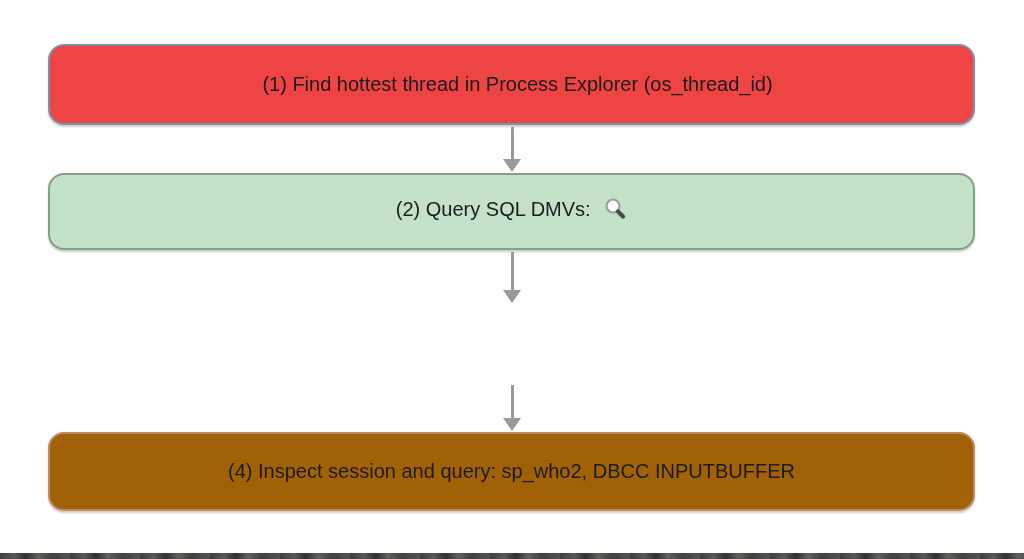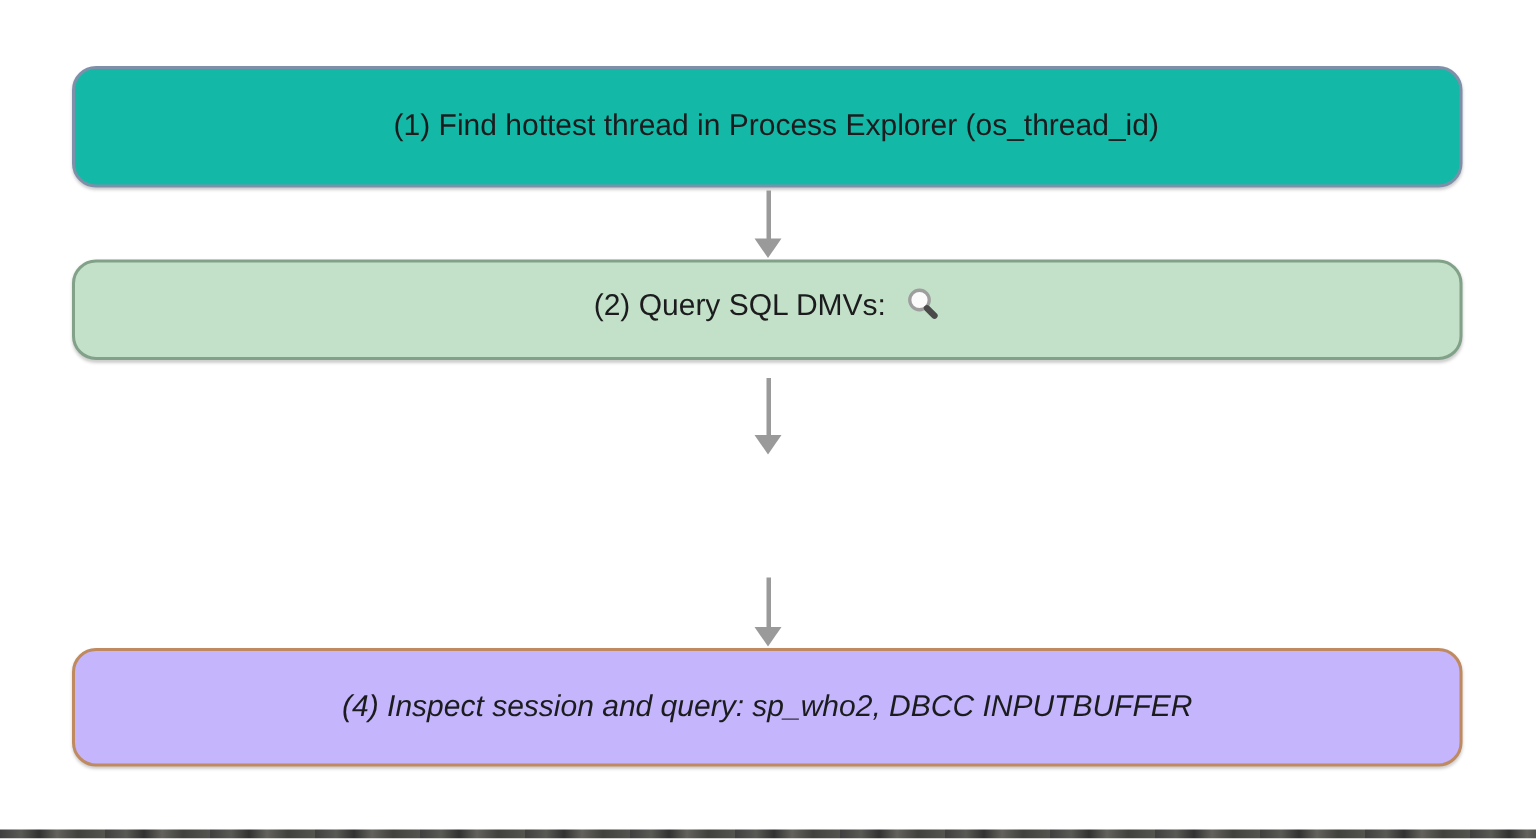--- a/index.html
+++ b/index.html
@@ -27,21 +27,21 @@
     display: flex;
     flex-direction: column;
     align-items: center;
     justify-content: center;
     text-align: center;
     font-size: 20px;
     line-height: 31px;
     box-shadow: 0 1.5px 2px rgba(60,60,60,0.25);
   }
   .box-1 { top: 44px;  height: 81px; }
-  .box-2 { top: 173px; height: 67px; }
+  .box-2 { top: 173px; height: 77px; }
   .box-3 { top: 304px; height: 79px; }
   .box-4 { top: 432px; height: 79px; }
 
   .box-line { white-space: nowrap; }
 
   .mag-icon {
     display: inline-block;
     vertical-align: -5px;
     margin-left: 7px;
   }
@@ -85,21 +85,21 @@
       #55544e 38px, #30302c 52px, #454540 70px
     );
     opacity: 0.92;
   }
 </style>
 </head>
 <body style="background: rgb(255, 255, 255);">
 
 <div class="stage">
 
-  <div class="flow-box box-1" style="background-color: #14b8a6; border-color: rgb(126, 144, 169); padding-left: 12px;">
+  <div class="flow-box box-1" style="background-color: #ef4444; border-color: rgb(126, 144, 169); padding-left: 12px;">
     <div class="box-line">(1) Find hottest thread in Process Explorer (os_thread_id)</div>
   </div>
 
   <div class="arrow arrow-1">
     <div class="shaft"></div>
     <div class="head"></div>
   </div>
 
   <div class="flow-box box-2" style="background-color: rgb(195, 225, 200); border-color: rgb(129, 161, 136);">
     <div class="box-line">
@@ -117,18 +117,18 @@
     <div class="shaft"></div>
     <div class="head"></div>
   </div>
 
 
   <div class="arrow arrow-3">
     <div class="shaft"></div>
     <div class="head"></div>
   </div>
 
-  <div class="flow-box box-4" style="background-color: #c4b5fd; border-color: rgb(191, 138, 95); font-style: italic;">
+  <div class="flow-box box-4" style="background-color: #a16207; border-color: rgb(191, 138, 95);">
     <div class="box-line">(4) Inspect session and query: sp_who2, DBCC INPUTBUFFER</div>
   </div>
 
   <div class="bottom-artifact"></div>
 </div>
 
 </body></html>

